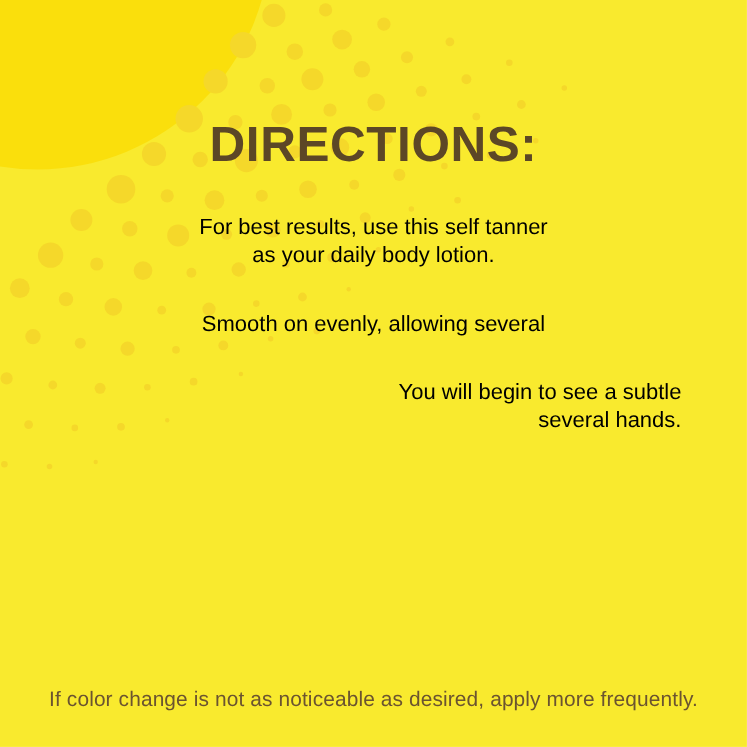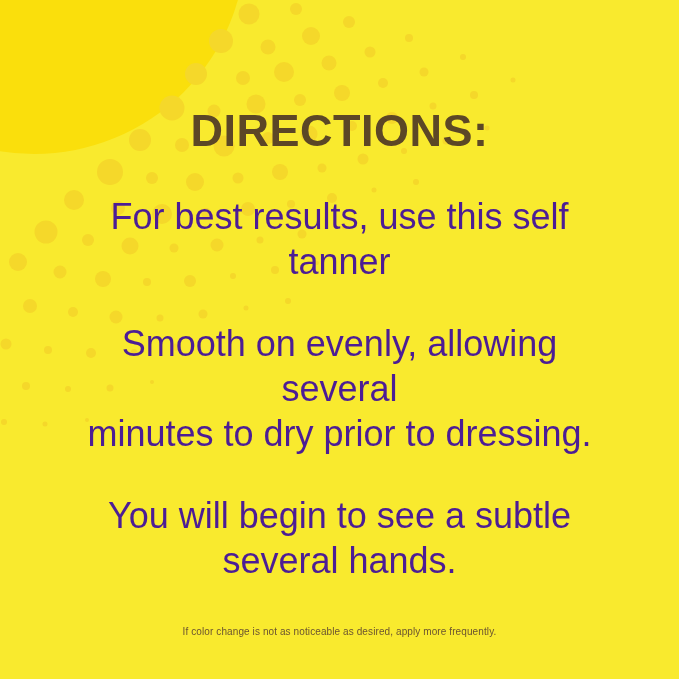--- a/index.html
+++ b/index.html
@@ -47,37 +47,37 @@
   #page-title {
     margin-top: 108px;
     font-size: 45px;
     font-weight: bold;
     letter-spacing: 0.5px;
     color: #5c4726;
     line-height: 1;
   }
 
   .body-paragraph {
-    color: #4c1d95;
-    font-size: 36px;
+    color: #000000;
+    font-size: 20px;
     line-height: 1.24;
     font-weight: 400;
     width: 560px;
   }
 
   #paragraph-1 { margin-top: 42px; }
   #paragraph-2 { margin-top: 38px; }
-  #paragraph-3 { margin-top: 38px; }
+  #paragraph-3 { margin-top: 38px; text-align: right; }
 
   #footer-note {
     position: absolute;
     left: 0;
     right: 0;
     top: 626px;
-    font-size: 10px;
+    font-size: 19px;
     color: #6b5430;
     text-align: center;
     letter-spacing: 0.1px;
   }
 </style>
 </head>
 <body>
 
 <div id="card">
 
@@ -180,25 +180,25 @@
       </g>
     </g>
   </svg>
 
   <div id="content">
 
     <div id="page-title">DIRECTIONS:</div>
 
     <div class="body-paragraph" id="paragraph-1">
       <div>For best results, use this self tanner</div>
+      <div>as your daily body lotion.</div>
     </div>
 
     <div class="body-paragraph" id="paragraph-2">
       <div>Smooth on evenly, allowing several</div>
-      <div>minutes to dry prior to dressing.</div>
     </div>
 
     <div class="body-paragraph" id="paragraph-3">
       <div>You will begin to see a subtle</div>
       <div>several hands.</div>
     </div>
 
   </div>
 
   <div id="footer-note">If color change is not as noticeable as desired, apply more frequently.</div>

